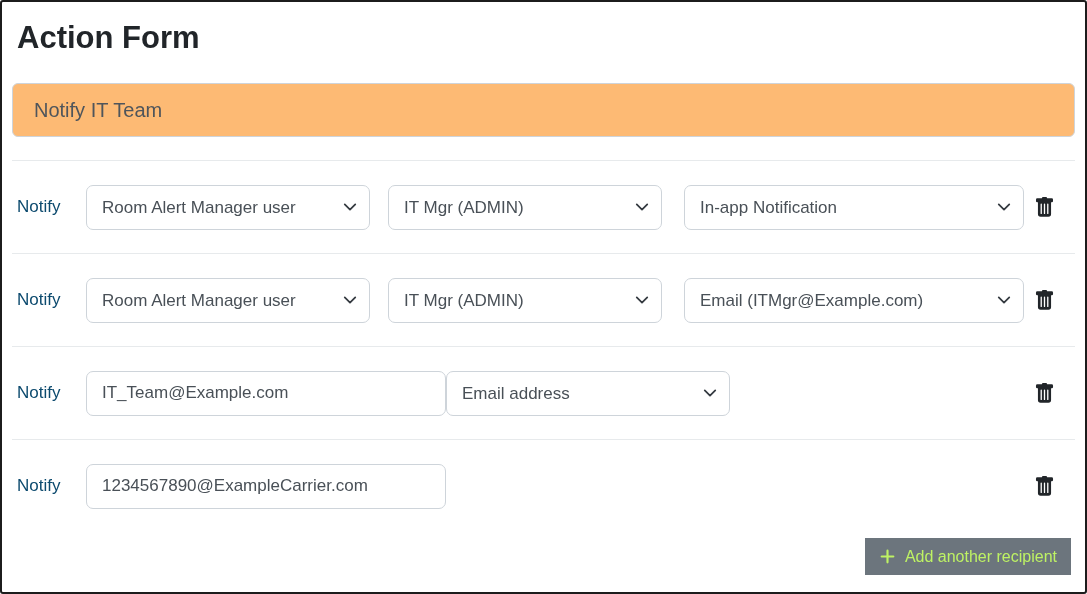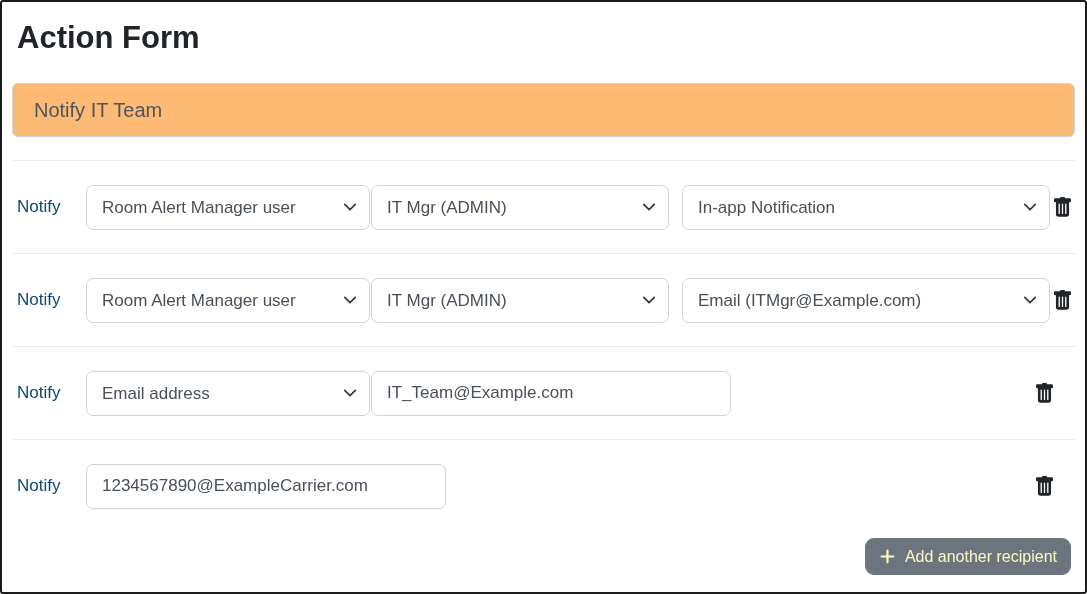--- a/index.html
+++ b/index.html
@@ -45,23 +45,23 @@
     height: 92px;
     padding: 0 28px 0 15px;
   }
   .row-label {
     width: 69px;
     flex: none;
     font-size: 17px;
     color: #0c4a6e;
   }
   .field { position: relative; flex: none; }
-  .field.col1 { width: 284px; margin-right: 1px; }
-  .field.col2 { width: 298px; margin-right: 13px; }
-  .field.col3 { width: 368px; }
+  .field.col1 { width: 284px; margin-right: 18px; }
+  .field.col2 { width: 274px; margin-right: 22px; }
+  .field.col3 { width: 340px; }
   .field.col-addr { width: 360px; }
   select.form-select {
     appearance: none;
     -webkit-appearance: none;
     width: 100%;
     height: 45px;
     border: 1px solid #ced4da;
     border-radius: 7px;
     background: #ffffff;
     padding: 0 40px 0 15px;
@@ -110,22 +110,22 @@
     margin-top: 6px;
   }
   .add-button {
     display: flex;
     align-items: center;
     gap: 9px;
     height: 37px;
     padding: 0 13px;
     background: #6c757d;
     border: 1px solid #6c757d;
-    border-radius: 9px;
-    color: #fef9c3;
+    border-radius: 0;
+    color: #bef264;
     font-size: 16px;
     font-family: "Liberation Sans", sans-serif;
     cursor: pointer;
   }
   .add-button svg { flex: none; }
 </style>
 </head>
 <body>
 
 <h1 class="page-title">Action Form</h1>
@@ -217,33 +217,33 @@
           <path d="M2.5 1a1 1 0 0 0-1 1v1a1 1 0 0 0 1 1H3v9a2 2 0 0 0 2 2h6a2 2 0 0 0 2-2V4h.5a1 1 0 0 0 1-1V2a1 1 0 0 0-1-1H10a1 1 0 0 0-1-1H7a1 1 0 0 0-1 1H2.5zm3 4a.5.5 0 0 1 .5.5v7a.5.5 0 0 1-1 0v-7a.5.5 0 0 1 .5-.5zM8 5a.5.5 0 0 1 .5.5v7a.5.5 0 0 1-1 0v-7A.5.5 0 0 1 8 5zm3 .5v7a.5.5 0 0 1-1 0v-7a.5.5 0 0 1 .5-.5.5.5 0 0 1 .5.5z"></path>
         </svg>
     </span>
   </button>
 </div>
 
 <hr class="divider">
 
 <div class="recipient-row">
   <span class="row-label">Notify</span>
-  <div class="field col1">
-    <select class="form-select">
-      <option>Email address</option>
-    </select>
-    <span class="chevron">
-      <svg viewBox="0 0 16 16" width="14" height="14">
-          <path fill="none" stroke="currentColor" stroke-width="2" stroke-linecap="round" stroke-linejoin="round" d="M2 5l6 6 6-6"></path>
-        </svg>
-    </span>
-  </div>
   <div class="field col-addr">
     <input class="text-field" type="text" value="IT_Team@Example.com" style="">
   </div>
+  <div class="field col1">
+    <select class="form-select">
+      <option>Email address</option>
+    </select>
+    <span class="chevron">
+      <svg viewBox="0 0 16 16" width="14" height="14">
+          <path fill="none" stroke="currentColor" stroke-width="2" stroke-linecap="round" stroke-linejoin="round" d="M2 5l6 6 6-6"></path>
+        </svg>
+    </span>
+  </div>
   <button class="trash-button">
     <span style="display:flex">
       <svg viewBox="0 0 16 16" width="21" height="23" fill="currentColor">
           <path d="M2.5 1a1 1 0 0 0-1 1v1a1 1 0 0 0 1 1H3v9a2 2 0 0 0 2 2h6a2 2 0 0 0 2-2V4h.5a1 1 0 0 0 1-1V2a1 1 0 0 0-1-1H10a1 1 0 0 0-1-1H7a1 1 0 0 0-1 1H2.5zm3 4a.5.5 0 0 1 .5.5v7a.5.5 0 0 1-1 0v-7a.5.5 0 0 1 .5-.5zM8 5a.5.5 0 0 1 .5.5v7a.5.5 0 0 1-1 0v-7A.5.5 0 0 1 8 5zm3 .5v7a.5.5 0 0 1-1 0v-7a.5.5 0 0 1 .5-.5.5.5 0 0 1 .5.5z"></path>
         </svg>
     </span>
   </button>
 </div>
 
 <hr class="divider">

